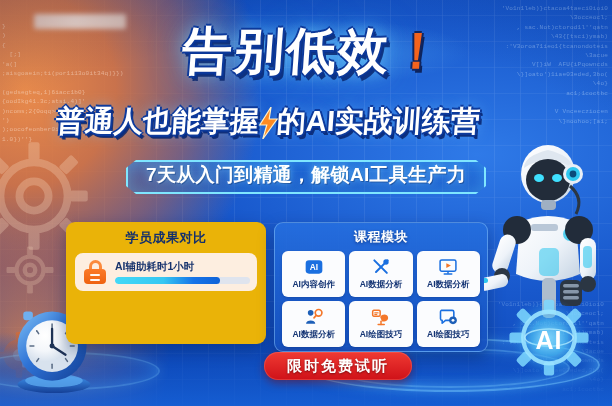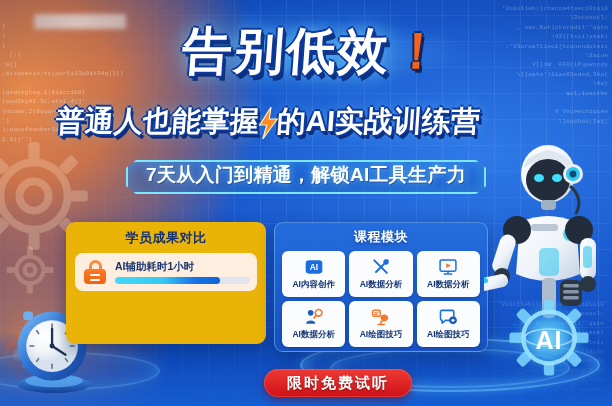--- a/index.html
+++ b/index.html
@@ -184,21 +184,21 @@
     background:#fbfcfe; border-radius:6px; height:46px;
     display:flex; flex-direction:column; align-items:center; justify-content:center;
     gap:2px; box-shadow:0 1px 3px rgba(4,24,70,.25);
   }
   .tile-ic { width:20px; height:20px; display:block; }
   .tile-label { font-size:8.5px; font-weight:700; color:#143474; white-space:nowrap; }
 
   
   .cta {
     position:undefined;
-    position:absolute; left:264px; top:369px; width:148px; height:28px;
+    position:absolute; left:264px; top:352px; width:148px; height:28px;
     border-radius:14px;
     background:linear-gradient(180deg,#ef3a33,#cf1118);
     box-shadow:0 3px 9px rgba(120,8,14,.5), 0 0 0 1px rgba(255,120,110,.35) inset;
     display:flex; align-items:center; justify-content:center;
   }
   .cta-text { font-size:15px; font-weight:700; color:#fff; letter-spacing:2px;
               text-shadow:0 1px 2px rgba(90,6,10,.7); }
 
   
   .robot { position:absolute; left:484px; top:138px; width:124px; height:208px; }

